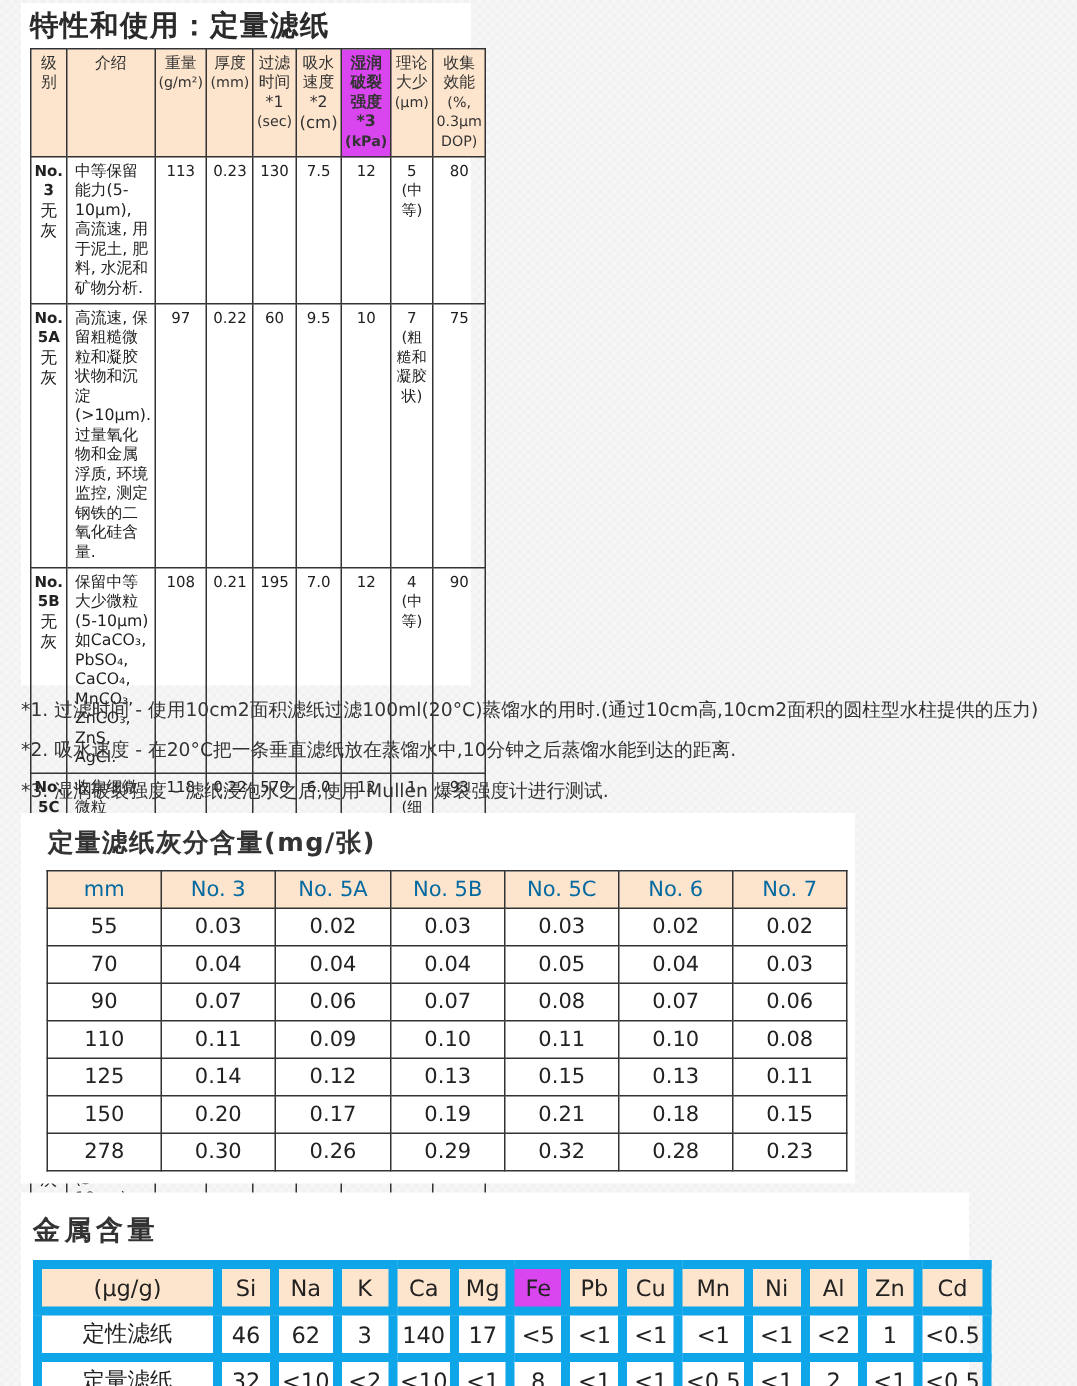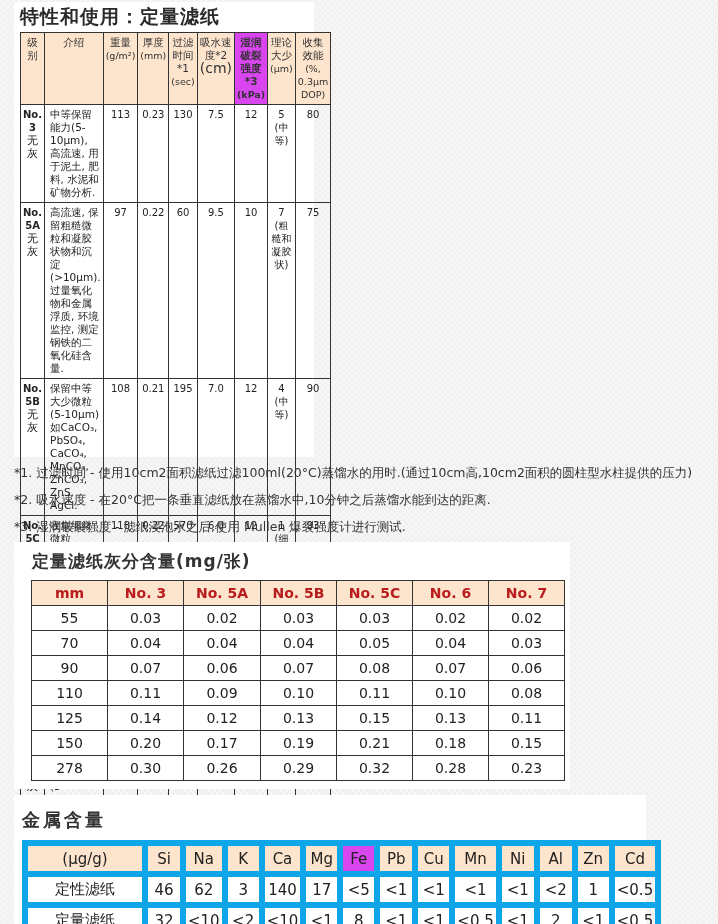--- a/index.html
+++ b/index.html
@@ -21,21 +21,21 @@
   .t1 td.grade { font-weight:bold; font-size:10px; }
   .t1 td.grade .sub { font-weight:normal; font-size:11px; }
   
   .notes { position:absolute; left:14px; top:465px; font-size:12.5px; color:#333; }
   .notes div { height:27px; line-height:16px; white-space:nowrap; }
   
   .white2 { position:absolute; left:14px; top:542px; width:556px; height:247px; background:#fff; }
   .title2 { position:absolute; left:32px; top:550px; font-size:17px; font-weight:bold; color:#333; letter-spacing:1px; }
   .t2 { position:absolute; left:31px; top:580px; font-size:14px; }
   .t2 th, .t2 td { border:1px solid #333; text-align:center; height:24px; padding:0; }
-  .t2 th { background:#fde4cc; font-weight:bold; font-size:14px; color:#b91c1c;margin-left:48px; }
+  .t2 th { background:#fde4cc; font-weight:normal; font-size:14px; color:#0369a1;margin-left:48px; }
   
   .white3 { position:absolute; left:14px; top:795px; width:632px; height:129px; background:#fff; }
   .title3 { position:absolute; left:22px; top:808px; font-size:18px; font-weight:bold; color:#333; letter-spacing:3px; }
   .t3 { position:absolute; left:22px; top:840px; font-size:15px; }
   .t3 th, .t3 td { border:6px solid #0ea5e9; text-align:center; height:25px; padding:0 2px; }
   .t3 th { background:#fde4cc; font-weight:normal; color:#222; }
   .t3 td.lbl, .t3 th.lbl { width:110px; }
   .t3 td.lbl { font-size:15px; }
 </style>
 </head>
@@ -73,21 +73,21 @@
         <th style="background: rgb(253, 228, 204);">
           <div>厚度</div>
           <div style="font-size: 9.5px;">(mm)</div>
         </th>
         <th style="background: rgb(253, 228, 204);">
           <div>过滤时间*1</div>
           <div style="font-size: 9.5px;">(sec)</div>
         </th>
         <th style="background: rgb(253, 228, 204);">
           <div>吸水速度*2</div>
-          <div style="font-size: 14px; text-align: center;">(cm)</div>
+          <div style="font-size: 11px; text-align: center;">(cm)</div>
         </th>
         <th style="background: #d946ef; font-weight: bold;">
           <div>湿润破裂强度*3</div>
           <div style="font-size: 9.5px;">(kPa)</div>
         </th>
         <th style="background: rgb(253, 228, 204);">
           <div>理论大少</div>
           <div style="font-size: 9.5px;">(μm)</div>
         </th>
         <th style="background: rgb(253, 228, 204);">

